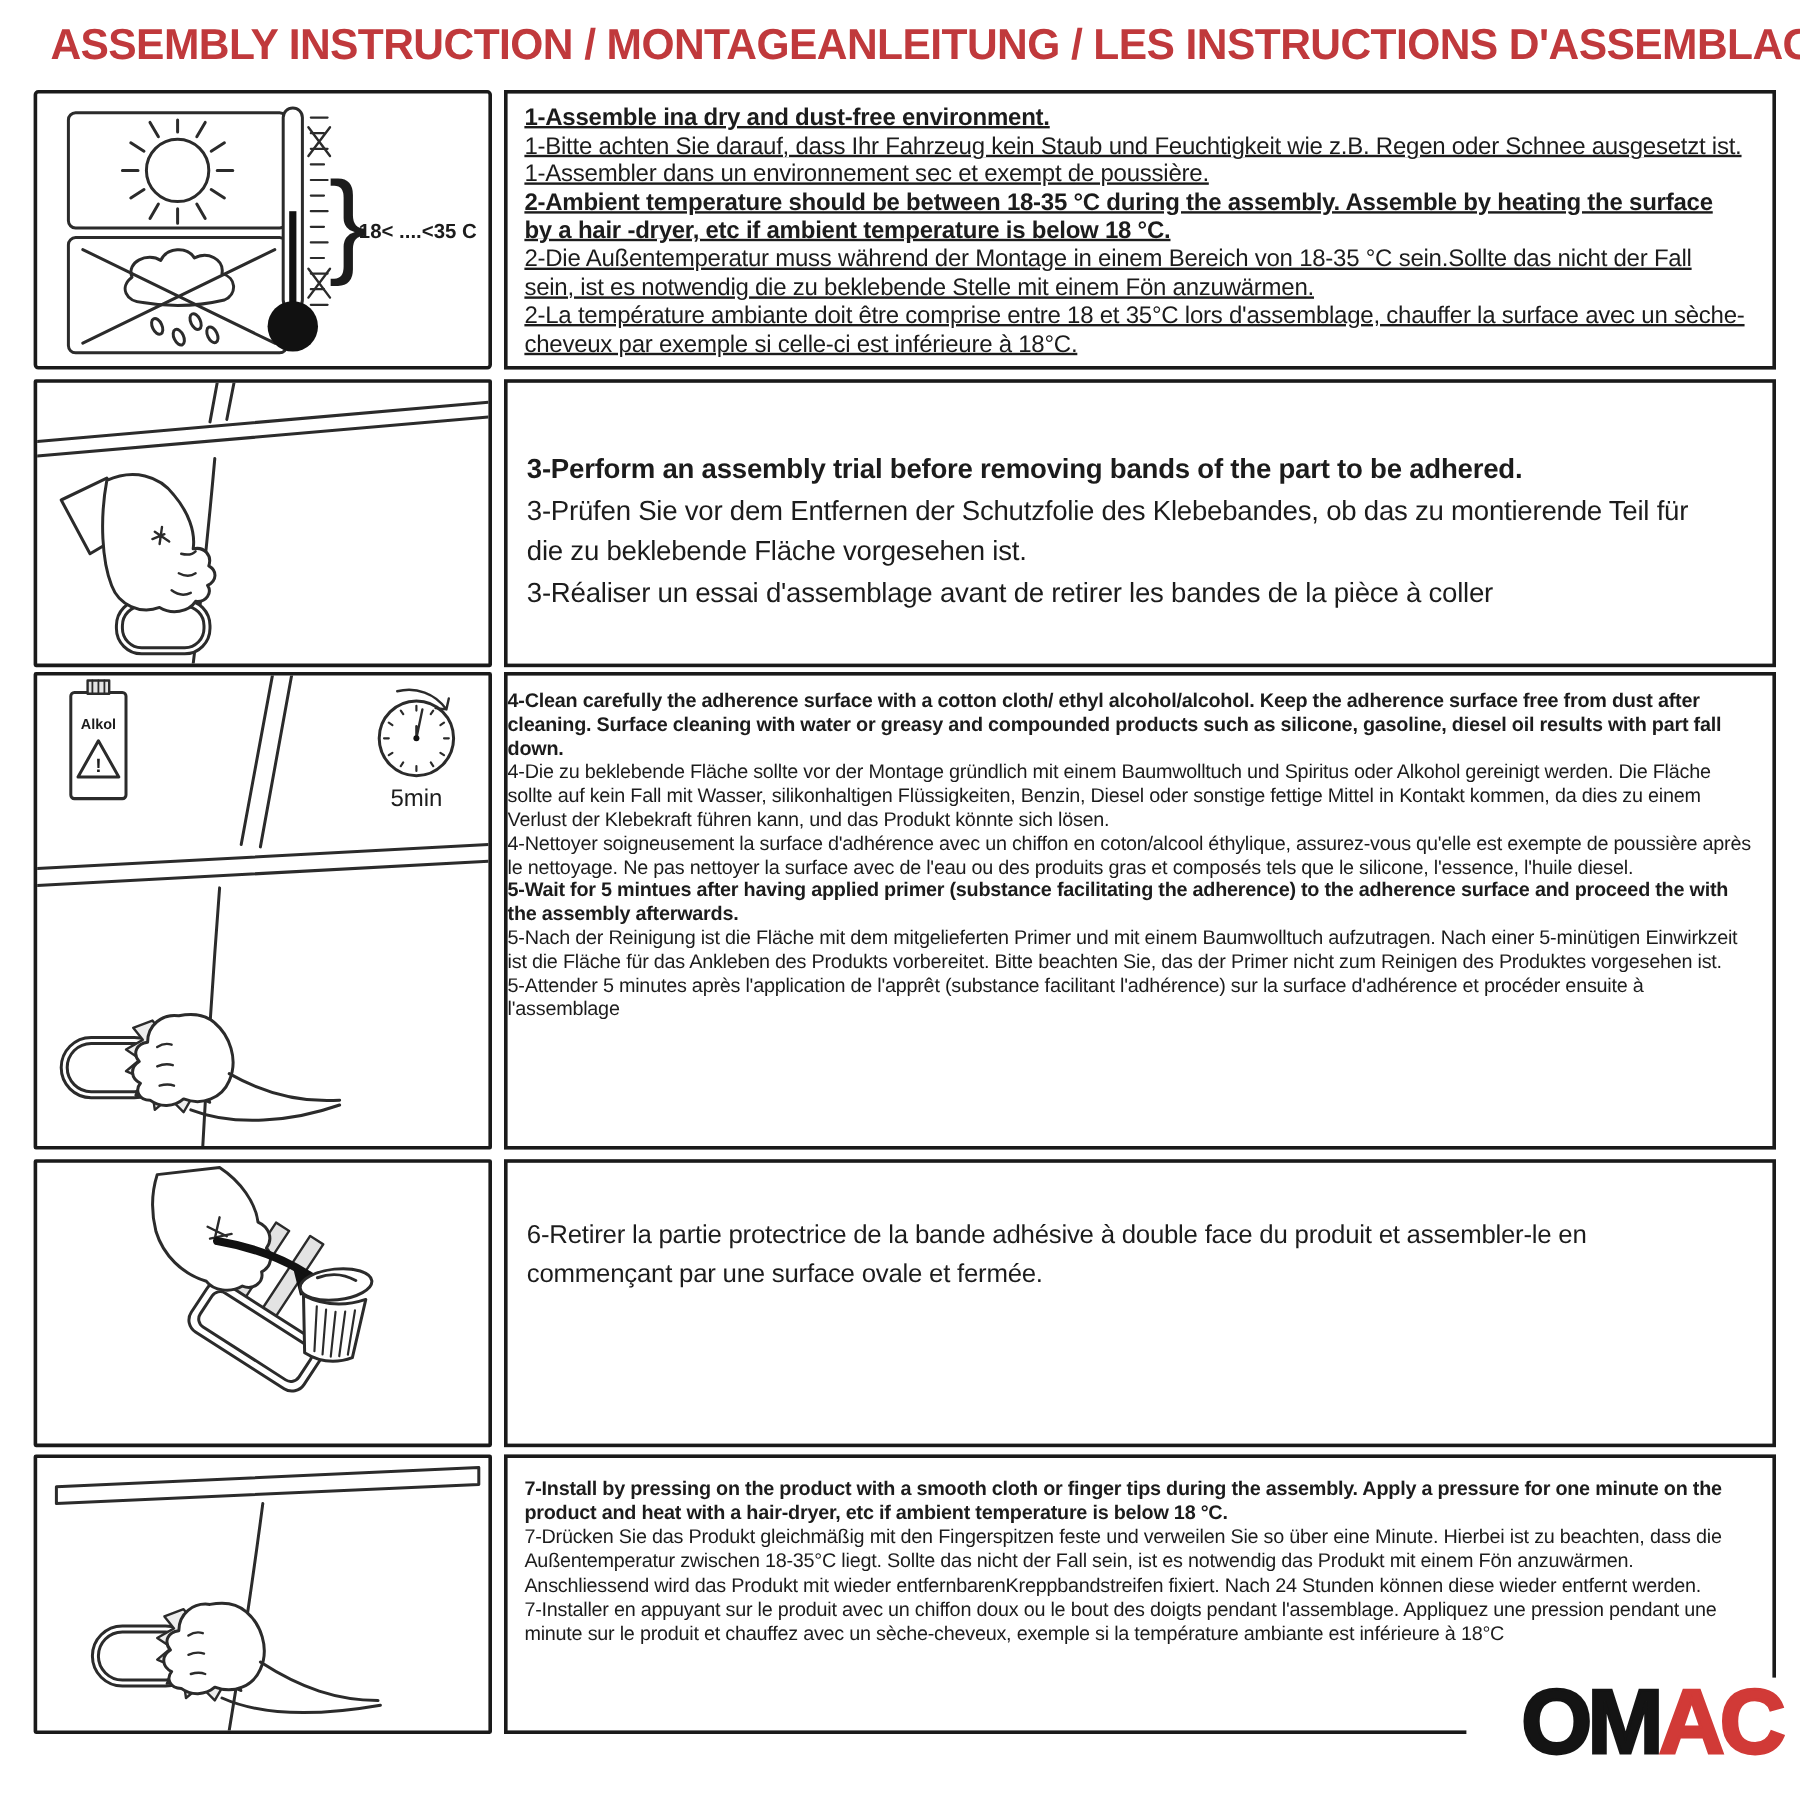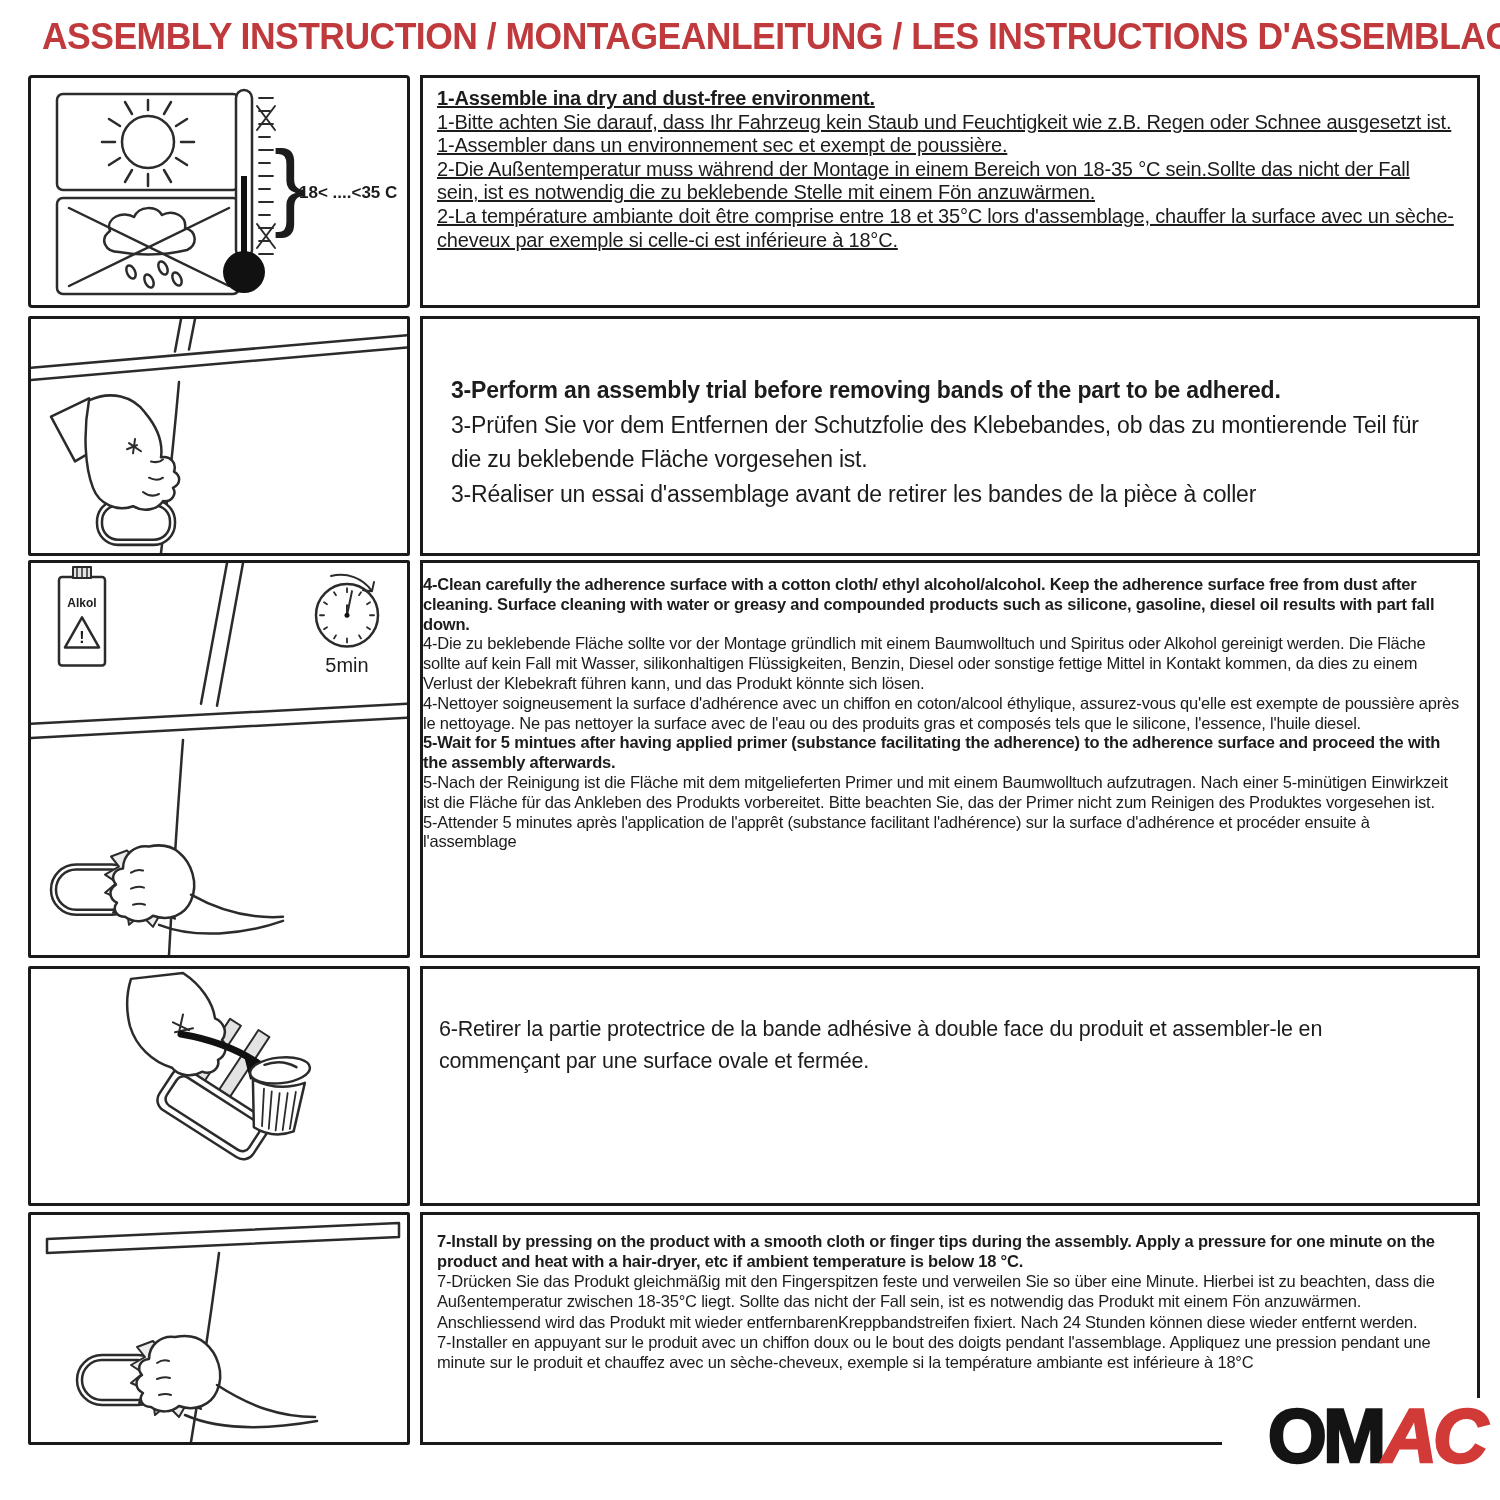--- a/index.html
+++ b/index.html
@@ -20,32 +20,32 @@
   svg .wfill { fill:#ffffff; stroke:#2b2b2b; stroke-width:2.5; stroke-linejoin:round; }
   svg .gfill { fill:#e3e3e3; stroke:#2b2b2b; stroke-width:2; stroke-linejoin:round; }
   svg .cfill { fill:#ededed; stroke:#2b2b2b; stroke-width:2; stroke-linejoin:round; }
   svg .kfill { fill:#111; stroke:none; }
   svg text { font-family:"Liberation Sans", sans-serif; fill:#1c1c1c; }
   .txt p { margin:0; }
   .b { font-weight:bold; }
   .gap { margin-top:16px; }
   .gap2 { margin-top:22px; }
   .p1 { padding:9px 22px 0 14px; font-size:20px; line-height:1.18; letter-spacing:-0.2px;text-decoration:underline; }
-  .p2 { padding:54px 50px 0 28px; font-size:23px; line-height:1.5; letter-spacing:-0.2px; }
+  .p2 { padding:54px 50px 0 16px; font-size:23px; line-height:1.5; letter-spacing:-0.2px; }
   .p3 { padding:12px 16px 0 0; font-size:16.5px; line-height:1.2; letter-spacing:-0.2px; }
   .p4 { padding:44px 80px 0 16px; font-size:21.5px; line-height:1.5; letter-spacing:-0.2px; }
   .p5 { padding:16px 18px 0 14px; font-size:16.5px; line-height:1.22; letter-spacing:-0.2px; }
   .logo {
     position:absolute; left:1222px; top:1398px; width:262px; height:88px; background:#fff;
     display:flex; justify-content:flex-end;
     font-size:76px; font-weight:bold; letter-spacing:-4px; line-height:1;
     -webkit-text-stroke:2.5px currentColor;
   }
   .logo .lk { color:var(--logo_black); }
-  .logo .lr { color:var(--logo_red);font-style:italic; }
+  .logo .lr { color:var(--logo_red); }
 </style>
 </head>
 <body>
 
 <div class="page">
 
   <div class="title">ASSEMBLY INSTRUCTION / MONTAGEANLEITUNG / LES INSTRUCTIONS D'ASSEMBLAGE</div>
 
   <div class="box illus" style="left:28px; top:75px; width:382px; height:233px;">
     <svg viewBox="0 0 376 227" preserveAspectRatio="none">
@@ -72,20 +72,21 @@
         <path class="ln" style="stroke-width:2" d="M226,146 L244,170 M244,146 L226,170"></path>
         <text x="243" y="140" font-size="96">}</text>
         <text x="268" y="120" font-size="17" font-weight="bold">18&lt; ....&lt;35 C</text>
       </g>
     </svg>
   </div>
   <div class="box txt p1" style="left:420px; top:75px; width:1060px; height:233px;">
     <p class="b">1-Assemble ina dry and dust-free environment.</p>
     <p>1-Bitte achten Sie darauf, dass Ihr Fahrzeug kein Staub und Feuchtigkeit wie z.B. Regen oder Schnee ausgesetzt ist.</p>
     <p>1-Assembler dans un environnement sec et exempt de poussière.</p>
+    <p class="b gap">2-Ambient temperature should be between 18-35 °C  during the assembly. Assemble by heating the surface by a hair -dryer, etc if ambient temperature is below 18 °C.</p>
     <p>2-Die Außentemperatur muss während der Montage in einem Bereich von 18-35 °C  sein.Sollte das nicht der Fall sein, ist es notwendig die zu beklebende Stelle mit einem Fön anzuwärmen.</p>
     <p>2-La température ambiante doit être comprise entre 18 et 35°C lors d'assemblage, chauffer la surface avec un sèche-cheveux par exemple si celle-ci est inférieure à 18°C.</p>
   </div>
 
   <div class="box illus" style="left:28px; top:316px; width:382px; height:240px; border-radius:2px;">
     <svg viewBox="0 0 376 230" preserveAspectRatio="none">
       <path class="ln" d="M0,48 L376,16 M0,60 L376,28"></path>
       <path class="ln" d="M150,0 L144,32 M164,0 L158,30"></path>
       <path class="ln" d="M148,62 Q140,150 130,230"></path>
       <g>

